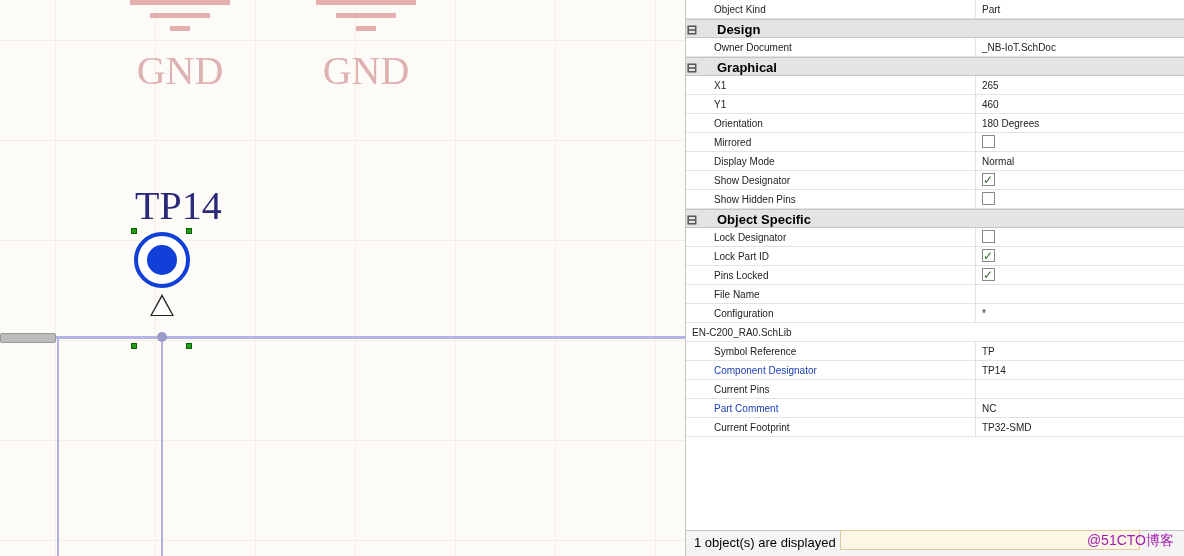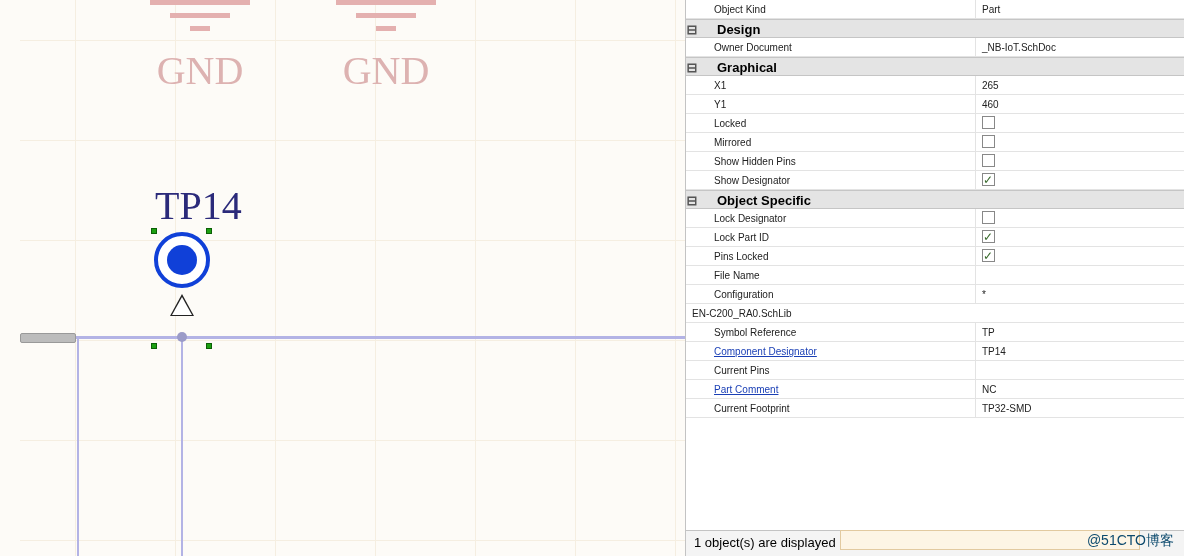--- a/index.html
+++ b/index.html
@@ -1,17 +1,17 @@
 <!DOCTYPE html>
 <html><head>
 <meta charset="utf-8">
 <style>
   * { box-sizing: border-box; margin: 0; padding: 0; }
   body { font-family: Tahoma, Arial, sans-serif; font-size: 13px; width: 1184px; height: 556px; overflow: hidden; position: relative; background: #fdfbf7; }
-  .canvas { position: absolute; left: 0; top: 0; width: 685px; height: 556px; background: #fdfbf7; margin-left: 20px; }
+  .canvas { position: absolute; left: 0; top: 0; width: 685px; height: 556px; background: #fdfbf7; }
   .grid-line-v { position: absolute; top: 0; bottom: 0; width: 1px; background: #f5eee1; }
   .grid-line-h { position: absolute; left: 0; right: 0; height: 1px; background: #f5eee1; }
   .gnd-symbol { position: absolute; text-align: center; }
   .gnd-bars { display: flex; flex-direction: column; align-items: center; gap: 8px; }
   .gnd-bar { height: 5px; background: #e4b0af; }
   .gnd-bar1 { width: 100px; }
   .gnd-bar2 { width: 60px; }
   .gnd-bar3 { width: 20px; }
   .gnd-label { font-family: "Times New Roman", serif; font-size: 40px; color: #ddb2b1; margin-top: 16px; }
   .tp-label { position: absolute; font-family: "Times New Roman", serif; font-size: 40px; color: #2b2a7a; }
@@ -27,23 +27,23 @@
   .panel { position: absolute; left: 685px; top: 0; right: 0; bottom: 0; background: #fff; border-left: 1px solid #c3c3c3; display: flex; flex-direction: column; }
   .prop-grid { flex: 1; overflow: auto; }
   .prop-row { display: flex; height: 19px; line-height: 19px; border-bottom: 1px solid #e3e3e3; font-size: 10px; }
   .prop-name { width: 290px; padding-left: 28px; color: #222; border-right: 1px solid #e3e3e3; }
   .prop-value { flex: 1; padding-left: 6px; color: #222; }
   .prop-section { display: flex; height: 19px; line-height: 19px; background: #e4e4e4; font-weight: bold; font-size: 13px; border-bottom: 1px solid #c5c5c5; border-top: 1px solid #c5c5c5; }
   .prop-section-toggle { width: 12px; text-align: center; color: #555; }
   .prop-section-label { padding-left: 19px; }
   .chk { display: inline-block; width: 13px; height: 13px; border: 1px solid #888; background: #fff; margin-top: 2px; position: relative; }
   .chk.checked::after { content: "✓"; position: absolute; left: 0; top: -3px; font-size: 12px; color: #3a6b2d; }
-  .link-val { color: #1a3fb5; text-decoration: underline; }
+  .link-val { color: #1a3fb5; }
   .status-bar { height: 26px; border-top: 1px solid #c3c3c3; background: #f4f4f4; padding: 4px 8px; font-size: 13px; }
-  .watermark { position: absolute; right: 10px; bottom: 6px; color: #0c4a6e; font-size: 14px; }
+  .watermark { position: absolute; right: 10px; bottom: 6px; color: #a21caf; font-size: 14px; }
   .bottom-strip { position: absolute; left: 840px; top: 530px; width: 300px; height: 20px; border: 1px solid #e2caa0; background: #fdf5e5; }
 </style>
 </head>
 <body>
 
 <div class="canvas">
 
   <div class="grid-line-v" style="left:55px"></div>
   <div class="grid-line-v" style="left:155px"></div>
   <div class="grid-line-v" style="left:255px"></div>
@@ -121,34 +121,38 @@
     <div id="graphical-rows">
         <div class="prop-row">
           <div class="prop-name">X1</div>
           <div class="prop-value">265</div>
         </div>
         <div class="prop-row">
           <div class="prop-name">Y1</div>
           <div class="prop-value">460</div>
         </div>
         <div class="prop-row">
-          <div class="prop-name">Locked</div>
-          <div class="prop-value"><span class="chk"></span></div>
+          <div class="prop-name">Orientation</div>
+          <div class="prop-value">180 Degrees</div>
         </div>
         <div class="prop-row">
           <div class="prop-name">Mirrored</div>
           <div class="prop-value"><span class="chk"></span></div>
         </div>
         <div class="prop-row">
+          <div class="prop-name">Display Mode</div>
+          <div class="prop-value">Normal</div>
+        </div>
+        <div class="prop-row">
+          <div class="prop-name">Show Designator</div>
+          <div class="prop-value"><span class="chk checked"></span></div>
+        </div>
+        <div class="prop-row">
           <div class="prop-name">Show Hidden Pins</div>
           <div class="prop-value"><span class="chk"></span></div>
-        </div>
-        <div class="prop-row">
-          <div class="prop-name">Show Designator</div>
-          <div class="prop-value"><span class="chk checked"></span></div>
         </div>
       </div>
 
     <div class="prop-section">
       <span class="prop-section-toggle">⊟</span>
       <span class="prop-section-label">Object Specific</span>
     </div>
     <div id="specific-rows">
         <div class="prop-row">
           <div class="prop-name">Lock Designator</div>

